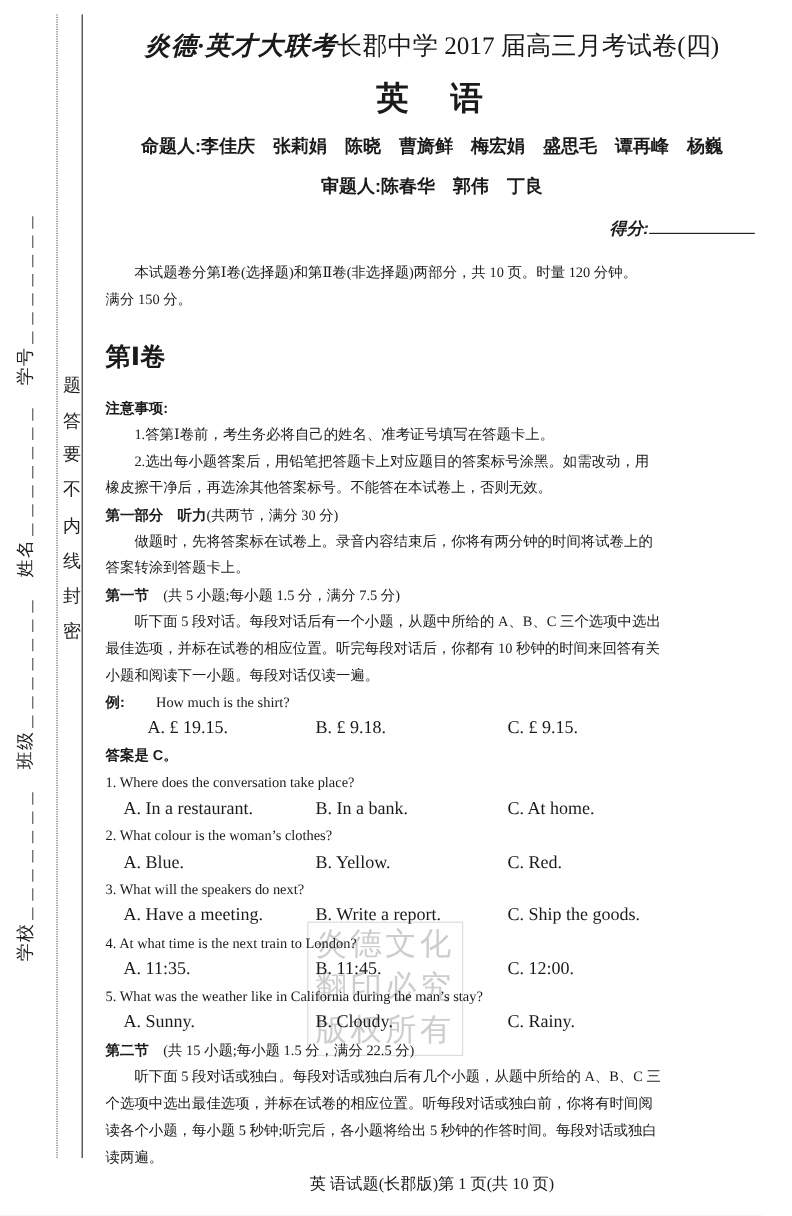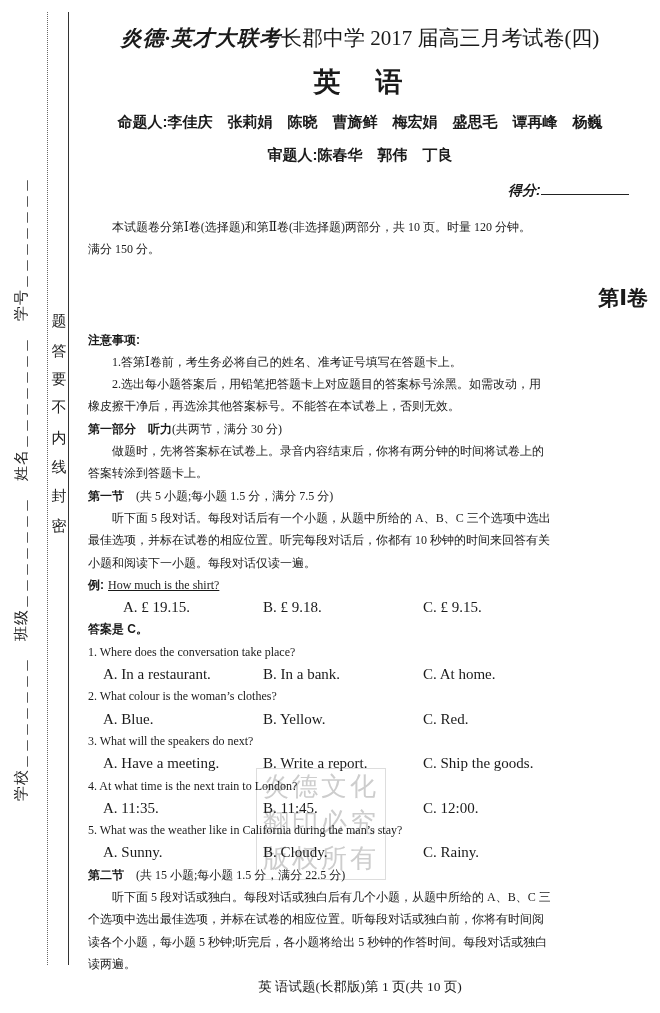--- a/index.html
+++ b/index.html
@@ -37,28 +37,28 @@
     border:1px solid #ddd; z-index:0; text-align:center; color:#cdcdcd;
     font-size:26px; line-height:36px; letter-spacing:3px;
     font-family:"Liberation Serif",serif; overflow:hidden;
   }
   
   .content { position:absolute; left:88px; top:216px; width:560px; z-index:1; }
   .ln { height:22.3px; line-height:22.3px; font-size:12px; white-space:nowrap; }
   .indent2 { text-indent:2em; }
   .bold-sans { font-weight:bold; font-family:"Liberation Sans","DejaVu Sans",sans-serif; }
   .vol-heading { margin-top:22px; margin-bottom:16px; height:30px; line-height:30px;
-                 text-align:right; font-size:21px; font-weight:bold;
+                 text-align:left; font-size:21px; font-weight:bold;
                  font-family:"Liberation Sans","DejaVu Sans",sans-serif; }
   .opt-row { position:relative; height:22.3px; line-height:22.3px; font-size:15px; }
   .opt-a   { position:absolute; left:15px;text-align:right; }
   .opt-a-ex{ position:absolute; left:35px; }
   .opt-b   { position:absolute; left:175px; }
   .opt-c   { position:absolute; left:335px; }
-  .ex-q { margin-left:4px;text-decoration:underline; }
+  .ex-q { margin-left:26px; }
   
   .footer { position:absolute; left:80px; top:978px; width:560px; text-align:center;
             font-size:13.5px; z-index:2; }
 </style>
 </head>
 <body>
 
 <div class="page">
 
   <div class="student-fields">学校＿＿＿＿＿＿＿　班级＿＿＿＿＿＿＿　姓名＿＿＿＿＿＿＿　学号＿＿＿＿＿＿＿</div>

